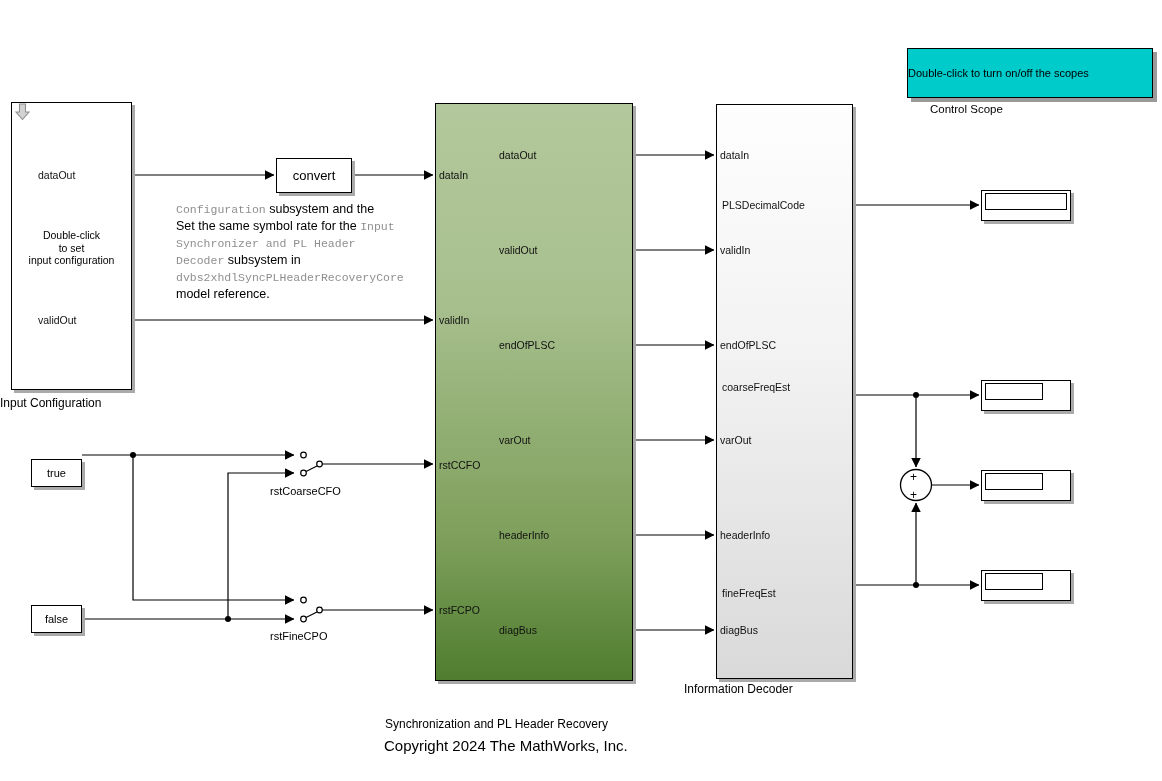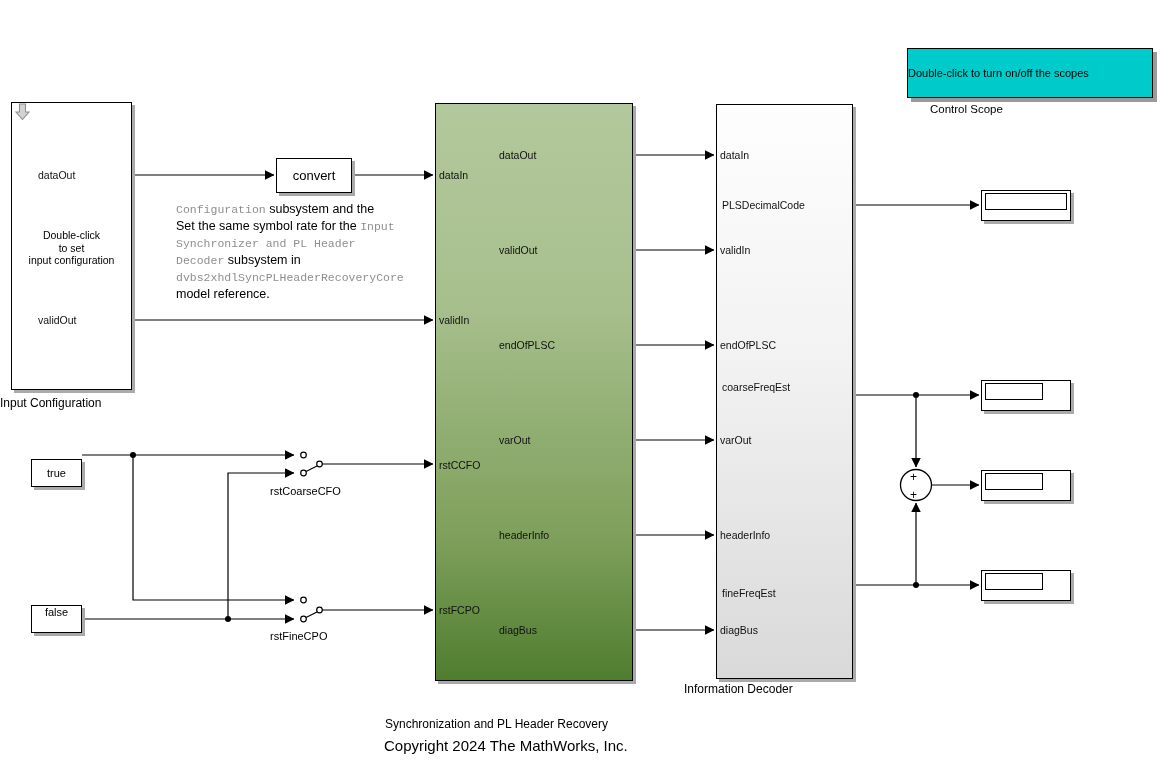--- a/index.html
+++ b/index.html
@@ -138,21 +138,21 @@
   <div class="port" style="left:720px;top:529px;width:85px;">headerInfo</div>
   <div class="port" style="left:720px;top:624px;width:85px;">diagBus</div>
   <div class="port ta-r" style="left:722px;top:199px;width:127px;">PLSDecimalCode</div>
   <div class="port ta-r" style="left:722px;top:381px;width:127px;">coarseFreqEst</div>
   <div class="port ta-r" style="left:722px;top:579px;width:127px;margin-top:8px;">fineFreqEst</div>
   <div class="lbl" style="left:684px;top:682px;width:200px;">Information Decoder</div>
 
   <div class="blk" style="left:31px;top:459px;width:51px;height:28px;display:flex;align-items:center;justify-content:center;font-size:11px;">
     <span>true</span>
   </div>
-  <div class="blk" style="left:31px;top:605px;width:51px;height:28px;display:flex;justify-content:center;font-size:11px;">
+  <div class="blk" style="left:31px;top:605px;width:51px;height:28px;display:flex;align-items:center;justify-content:center;font-size:11px;">
     <span>false</span>
   </div>
 
   <div class="lbl" style="left:270px;top:485px;width:100px;font-size:11px;">rstCoarseCFO</div>
   <div class="lbl" style="left:270px;top:630px;width:90px;font-size:11px;">rstFineCPO</div>
 
   <div class="blk" style="left:981px;top:190px;width:90px;height:31px;">
     <div class="abs" style="left:3px;top:2px;width:80px;height:15px;border:1.5px solid #000;"></div>
   </div>
   <div class="blk" style="left:981px;top:380px;width:90px;height:31px;">

